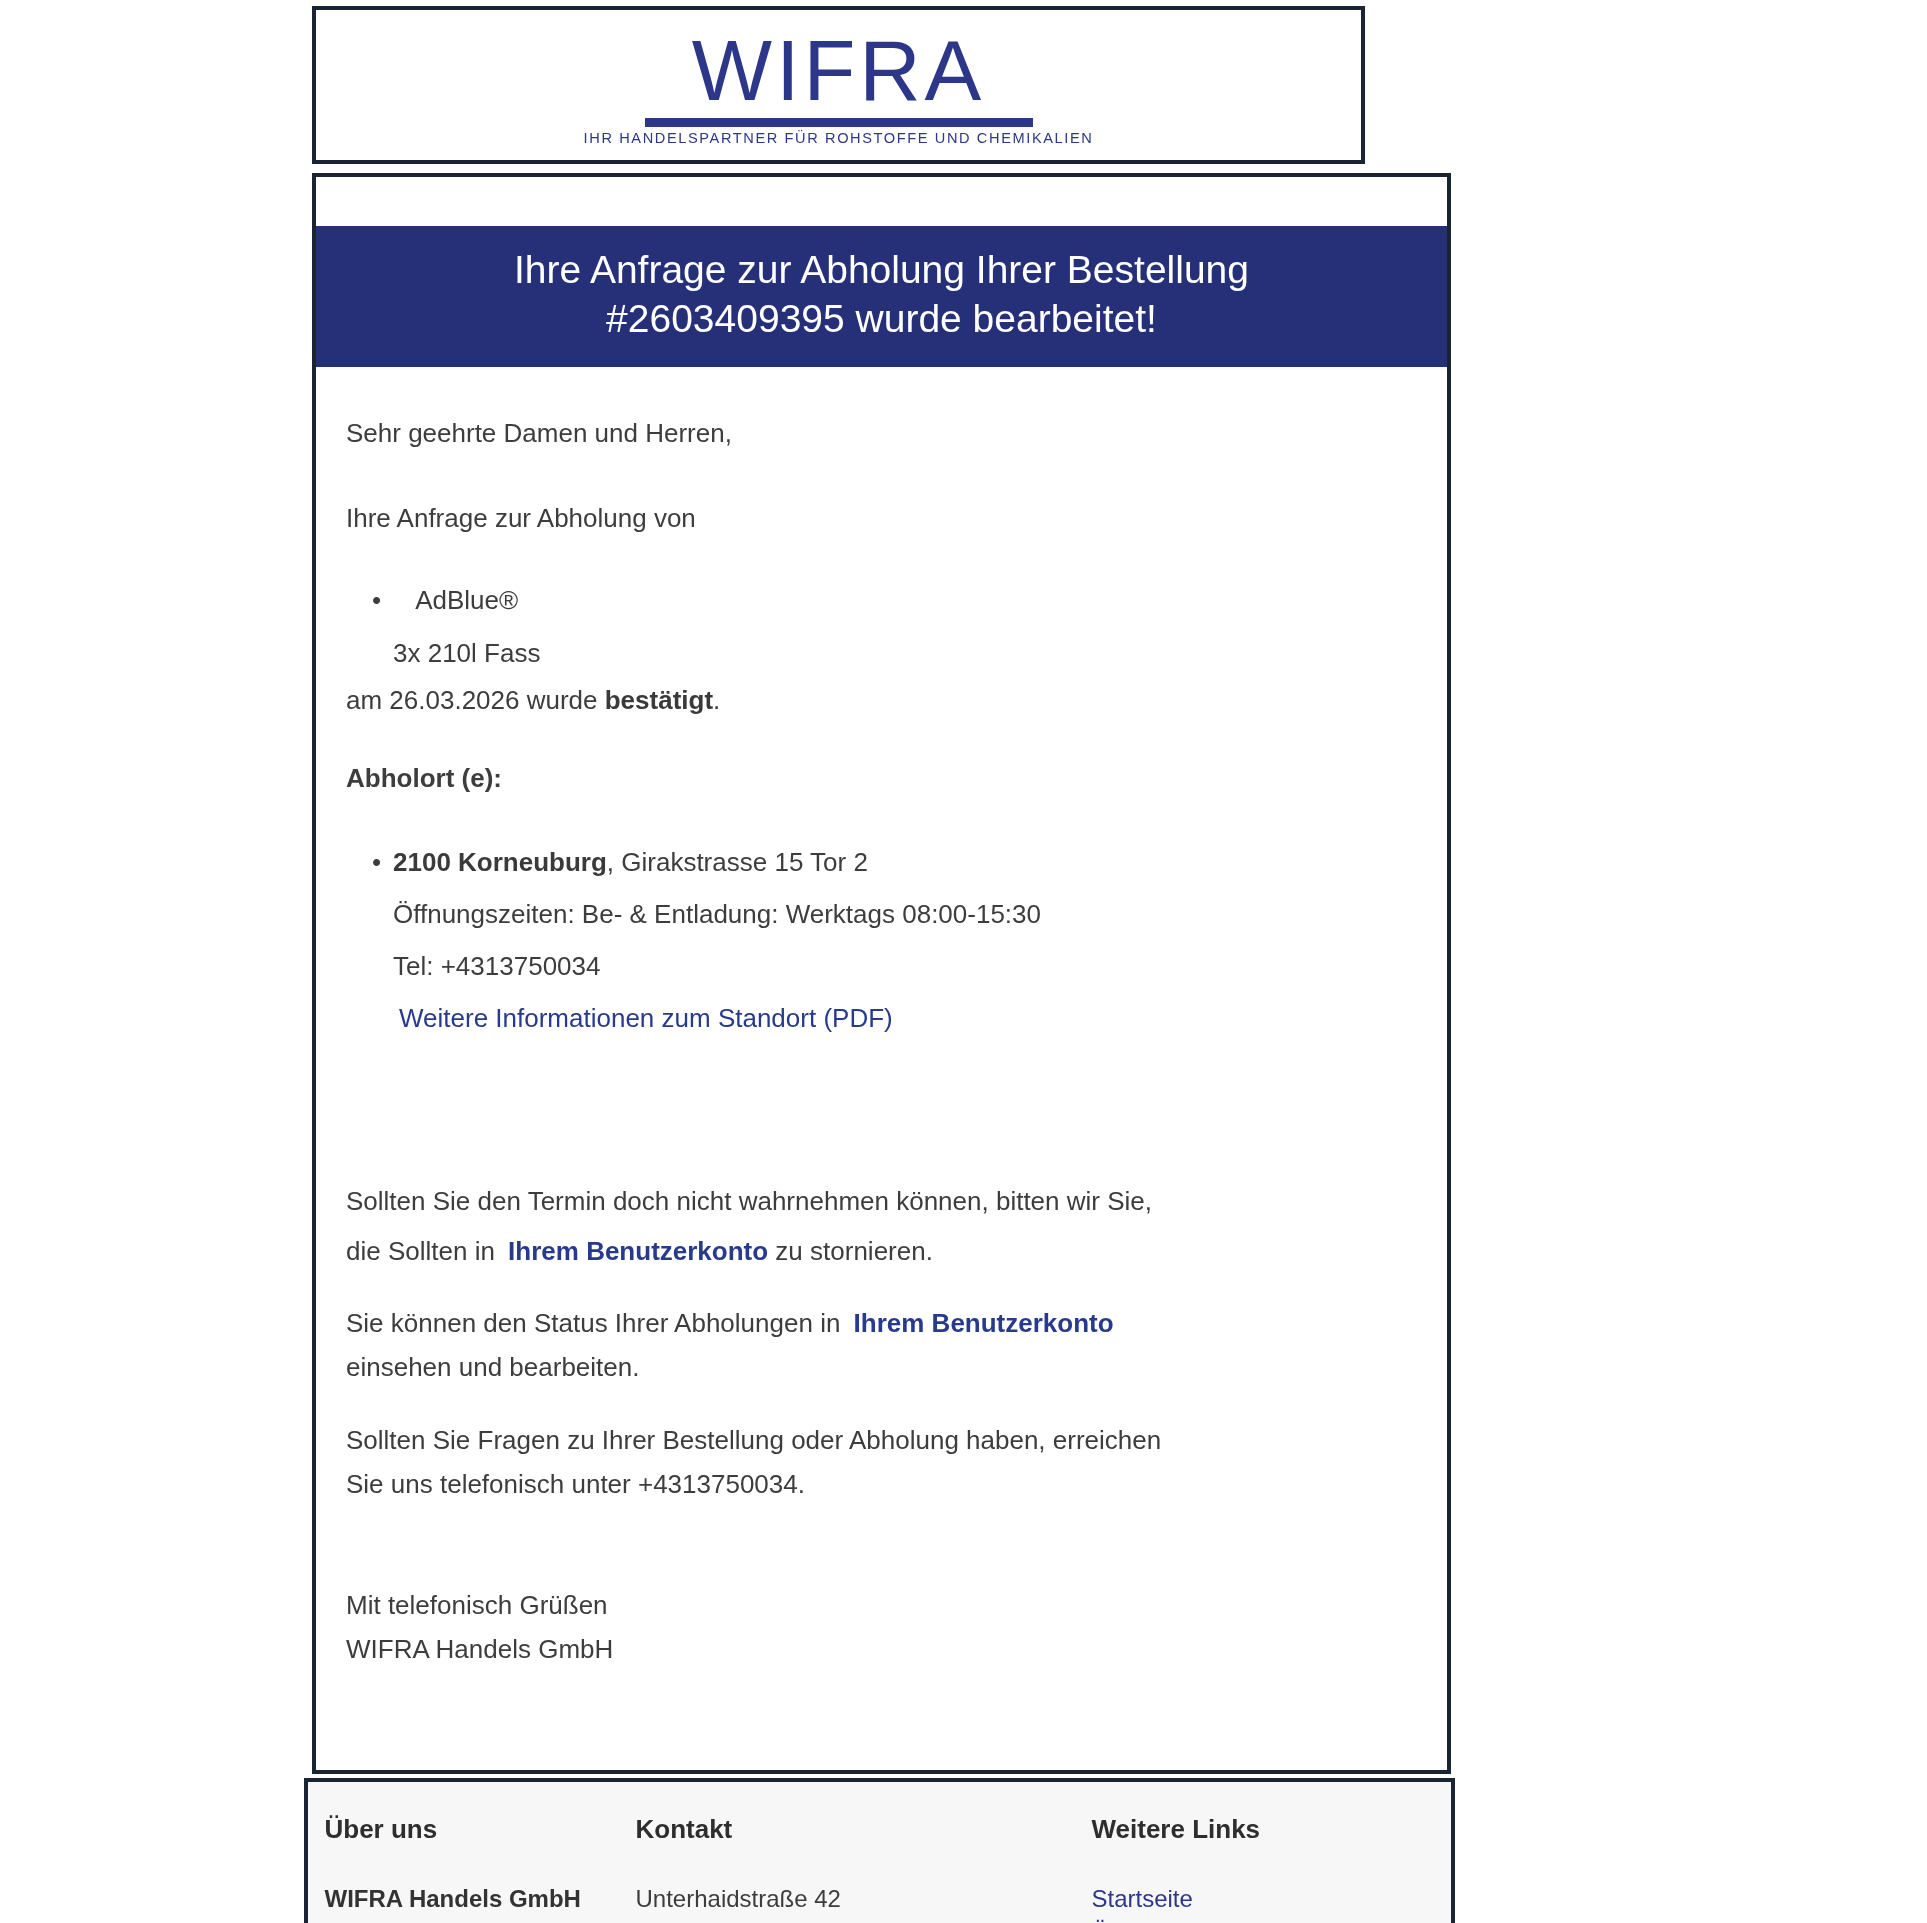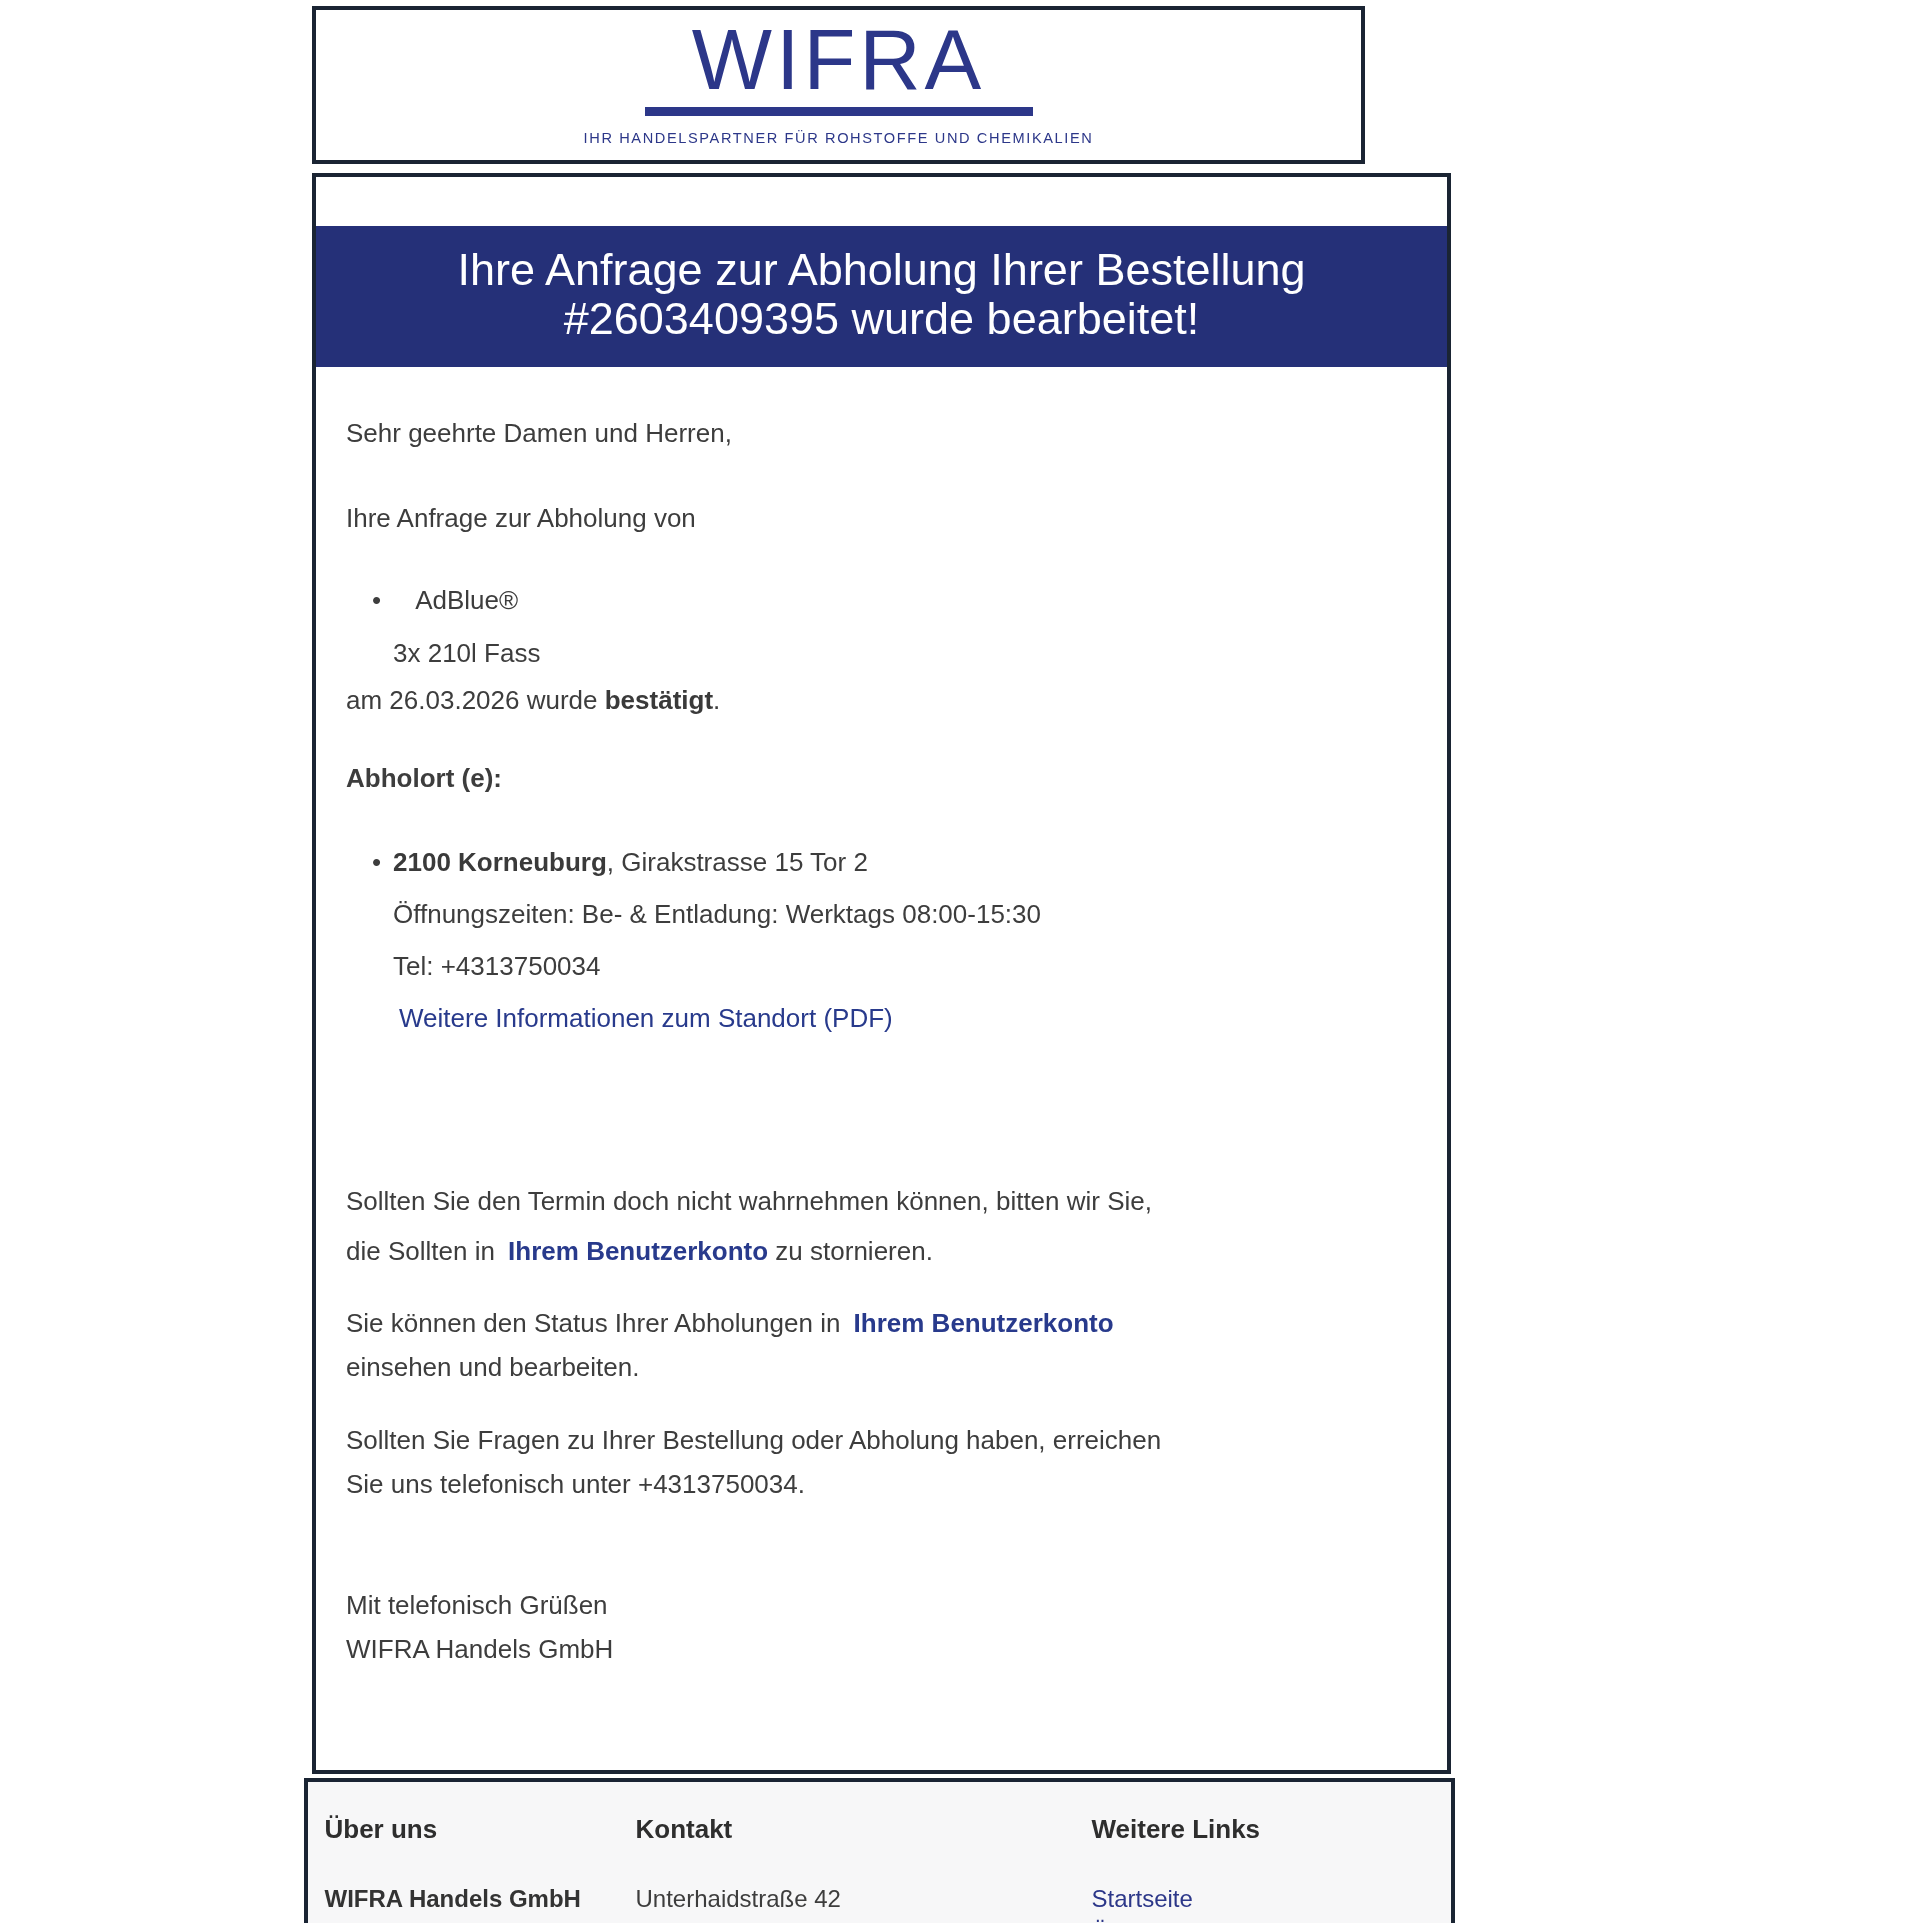--- a/index.html
+++ b/index.html
@@ -23,31 +23,31 @@
   .footer-box { left:304px; top:1778px; width:1151px; height:252px;
     background:#f7f7f8; padding:32px 19.4px 0 16.5px; }
 
   
   .logo-name {
     font-size:85px; font-weight:200; line-height:1;
     color:#2c3789; letter-spacing:3.9px;
   }
   .logo-bar { width:388px; height:9.7px; background:#2c3789; margin-top:4.9px; }
   .logo-tagline {
-    margin-top:14px; font-size:14.6px; letter-spacing:1.6px;
+    margin-top:3px; font-size:14.6px; letter-spacing:1.6px;
     color:#2c3789; white-space:nowrap;
   }
 
   
   .banner {
     margin-top:49px; width:100%; height:141px;
     background:#253078; color:#ffffff; text-align:center;
     padding-top:19.4px;
   }
-  .banner div { font-size:45px; line-height:49px; font-weight:400; }
+  .banner div { font-size:39px; line-height:49px; font-weight:400; }
 
   
   .content { padding:0 28px 0 30px; font-size:26px; color:#3d3d3d; }
   .content p { line-height:41px; }
   .p-greeting      { margin-top:46px; }
   .p-intro         { margin-top:44px; }
   .list-1          { margin-top:35px; }
   .p-confirmation  { }
   .p-pickup-label  { margin-top:37px; font-weight:bold; }
   .list-2          { margin-top:37px; }

